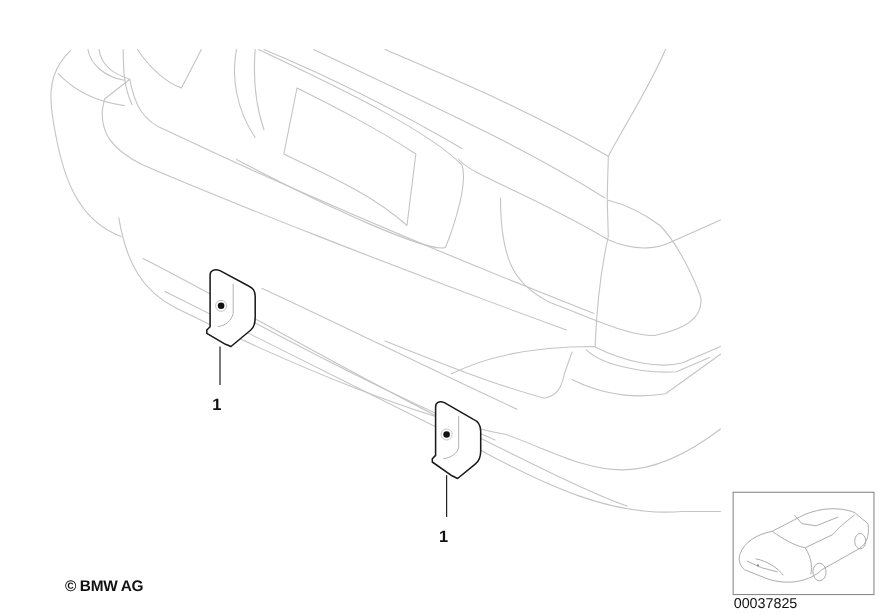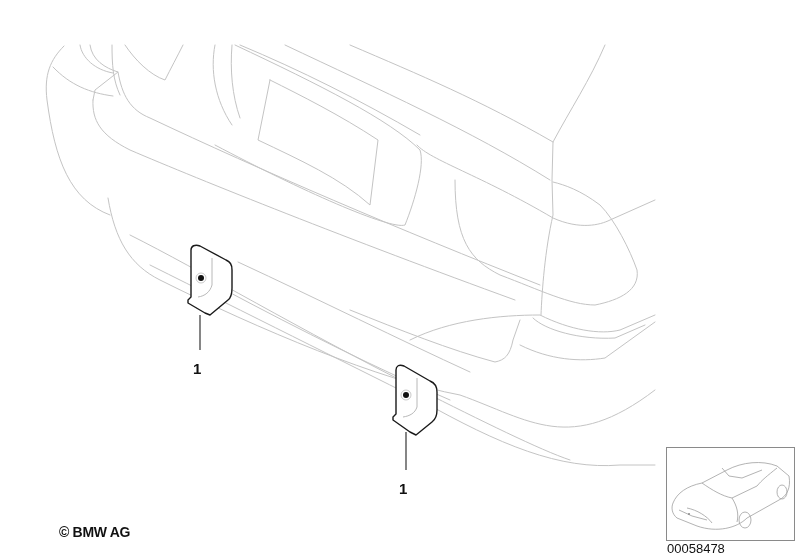--- a/index.html
+++ b/index.html
@@ -87,13 +87,13 @@
       <path d="M65,50 C70,58 72,66 70,74"></path>
       <ellipse cx="78" cy="72" rx="6" ry="8"></ellipse>
       <ellipse cx="115" cy="44" rx="5" ry="7"></ellipse>
       <path d="M12,62 L25,68 L40,72"></path>
       <path d="M55,20 L62,28 L75,30 L95,22"></path>
     </g>
     <circle cx="22" cy="66" r="1" fill="#888"></circle>
   </svg>
 </div>
 
-<div class="diagram-id">00058478</div>
+<div class="diagram-id">00037825</div>
 
 </body></html>

